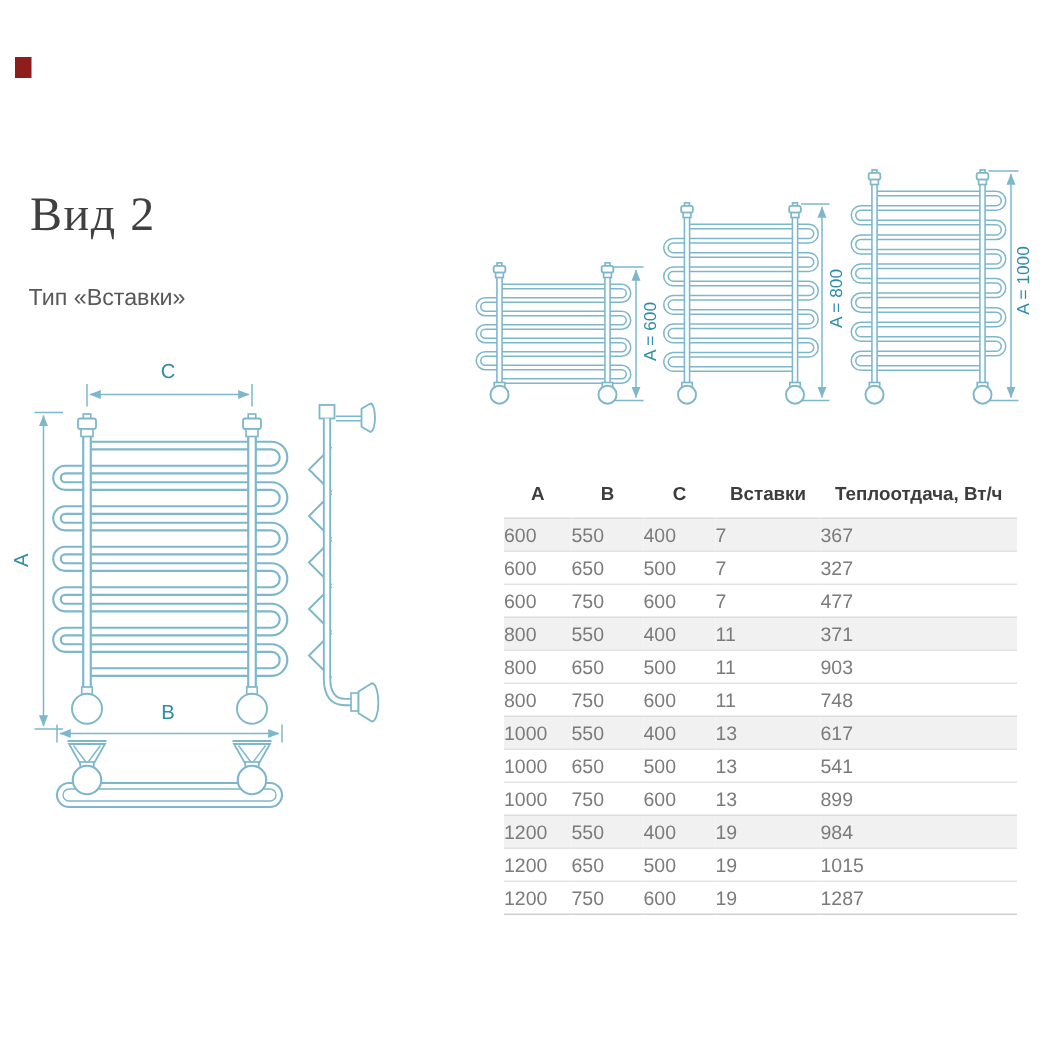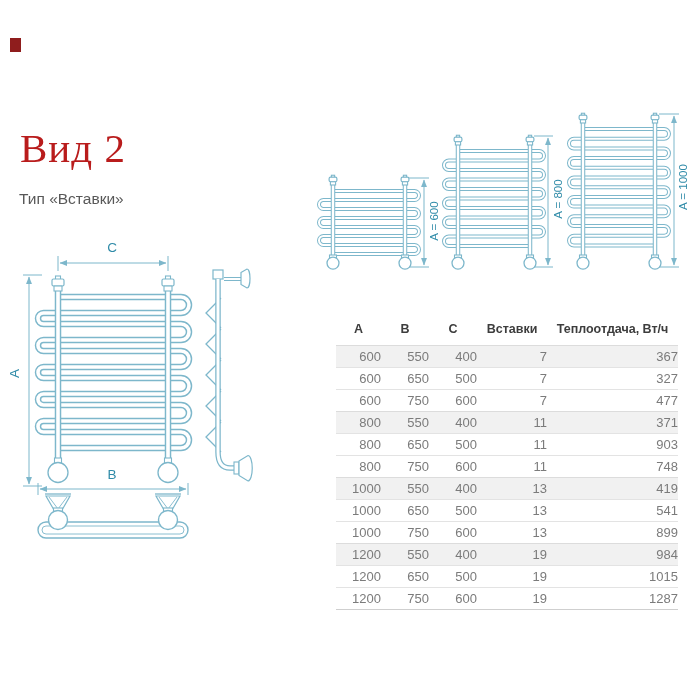--- a/index.html
+++ b/index.html
@@ -1,35 +1,35 @@
 <!DOCTYPE html>
 <html style="--line: #7db7cb; --dim-text: #2f8ba8; --logo-red: #8f1d1d;"><head>
 <meta charset="utf-8">
 <style>
   html,body{margin:0;padding:0;}
   body{width:700px;height:700px;background:#ffffff;position:relative;overflow:hidden;
        font-family:"Liberation Sans", sans-serif;}
   .abs{position:absolute;}
   #logo-mark{left:10px;top:38px;width:11px;height:14px;background:var(--logo-red);}
   #page-title{left:20px;top:124px;font-family:"Liberation Serif", serif;
-              font-size:41px;color:#b91c1c;letter-spacing:1px;text-align:right;}
+              font-size:32px;color:#404040;letter-spacing:1px;text-align:right;}
   #page-subtitle{left:19px;top:190px;font-size:15.5px;color:#585858;}
   .dim-label{color:var(--dim-text);font-size:13.5px;text-align:center;}
   .dim-label-sm{color:var(--dim-text);font-size:11.5px;text-align:center;white-space:nowrap;}
   .rot{transform:rotate(-90deg);}
   #lbl-c{left:101px;top:240px;width:22px;}
   #lbl-a{left:3px;top:366px;width:22px;}
   #lbl-b{left:101px;top:467px;width:22px;}
   #lbl-v600{left:399px;top:215px;width:70px;}
   #lbl-v800{left:523px;top:193px;width:70px;}
   #lbl-v1000{left:645px;top:181px;width:76px;}
   #art{left:0;top:0;color:var(--line);}
   #spec-table{left:336px;top:316px;width:342px;border-collapse:collapse;table-layout:fixed;}
   #spec-table th{font-size:12.5px;font-weight:bold;color:#3d3d3d;padding:6px 0 9px 0;text-align:center;}
-  #spec-table td{font-size:13px;color:#7b7b7b;height:21px;text-align:right;
+  #spec-table td{font-size:13px;color:#7b7b7b;height:21px;text-align:left;
                  border-top:1px solid #e3e3e3;padding:0;}
   #spec-table tr.band td{background:#f1f1f1;border-top:1px solid #dcdcdc;}
   #spec-table tbody tr:last-child td{border-bottom:1px solid #cfcfcf;}
   .c1{width:45px;} .c2{width:48px;} .c3{width:48px;} .c4{width:70px;} .c5{width:131px;}
 </style>
 </head>
 <body>
 
 <div class="abs" id="logo-mark"></div>
 
@@ -245,21 +245,21 @@
         <td>750</td>
         <td>600</td>
         <td>11</td>
         <td>748</td>
       </tr>
       <tr class="band">
         <td>1000</td>
         <td>550</td>
         <td>400</td>
         <td>13</td>
-        <td>419</td>
+        <td>617</td>
       </tr>
       <tr>
         <td>1000</td>
         <td>650</td>
         <td>500</td>
         <td>13</td>
         <td>541</td>
       </tr>
       <tr>
         <td>1000</td>

